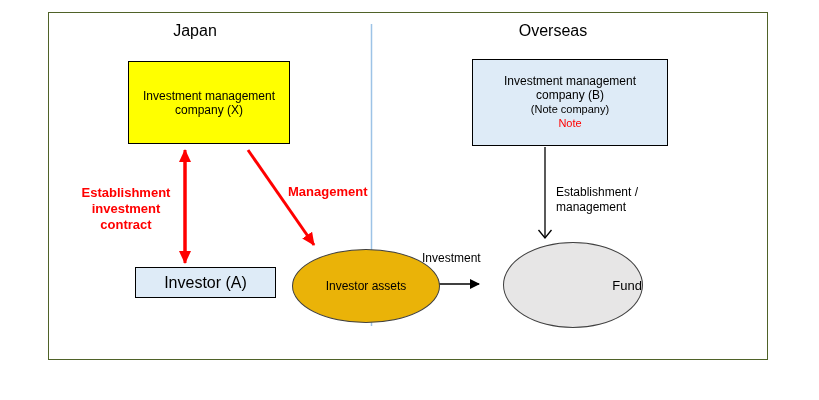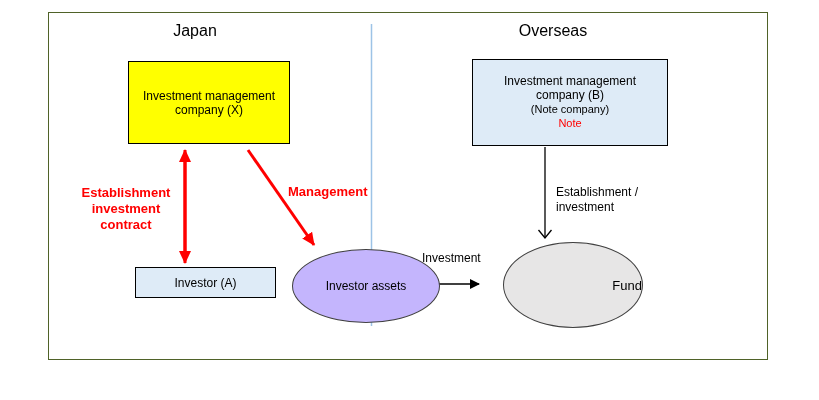--- a/index.html
+++ b/index.html
@@ -11,23 +11,23 @@
 
   .region-label { position:absolute; font-size:16px; text-align:center; width:110px; }
   .region-japan    { left:140px; top:22px; }
   .region-overseas { left:498px; top:22px; }
 
   .node { position:absolute; box-sizing:border-box; display:flex; flex-direction:column;
           align-items:center; justify-content:center; text-align:center;margin-left:20px; }
   .rect-node { border:1.2px solid #000; }
   .company-x { left:108px; top:61px;  width:162px; height:83px; background:#FFFF00; }
   .company-b { left:452px; top:59px;  width:196px; height:87px; background:#DEEBF7; }
-  .investor-a{ left:115px; top:267px; width:141px; height:31px; background:#DEEBF7; font-size:12px; }
+  .investor-a{ left:115px; top:267px; width:141px; height:31px; background:#DEEBF7; font-size:16px; }
   .ellipse   { border-radius:50%; border:1.4px solid #404040; }
-  .investor-assets { left:272px; top:249px; width:148px; height:74px; background:#c4b5fd; font-size:12px; }
+  .investor-assets { left:272px; top:249px; width:148px; height:74px; background:#eab308; font-size:12px; }
   .fund      { left:483px; top:242px; width:140px; height:86px; background:#E7E6E6; font-size:13px;align-items:flex-end; }
 
   .node-title { font-size:12px; line-height:14px; white-space:pre-line; }
   .node-sub   { font-size:11px; line-height:14px; white-space:pre-line; }
   .node-note  { font-size:11px; line-height:15px; font-weight:normal; color:#FF0000; }
 
   .red-label { position:absolute; color:#FF0000; font-weight:bold; font-size:13px; white-space:pre-line; }
   .discretionary-label { left:70px; top:185px; width:112px; text-align:center; line-height:16px; }
   .management-label    { left:288px; top:184px; }
 
@@ -95,15 +95,15 @@
   <div class="node ellipse fund">
     <div>Fund</div>
   </div>
 
   <div class="red-label discretionary-label">Establishment
 investment
 contract</div>
   <div class="red-label management-label">Management</div>
   <div class="black-label investment-label">Investment</div>
   <div class="black-label establishment-label">Establishment /
-investment</div>
+management</div>
 
 </div>
 
 </body></html>

